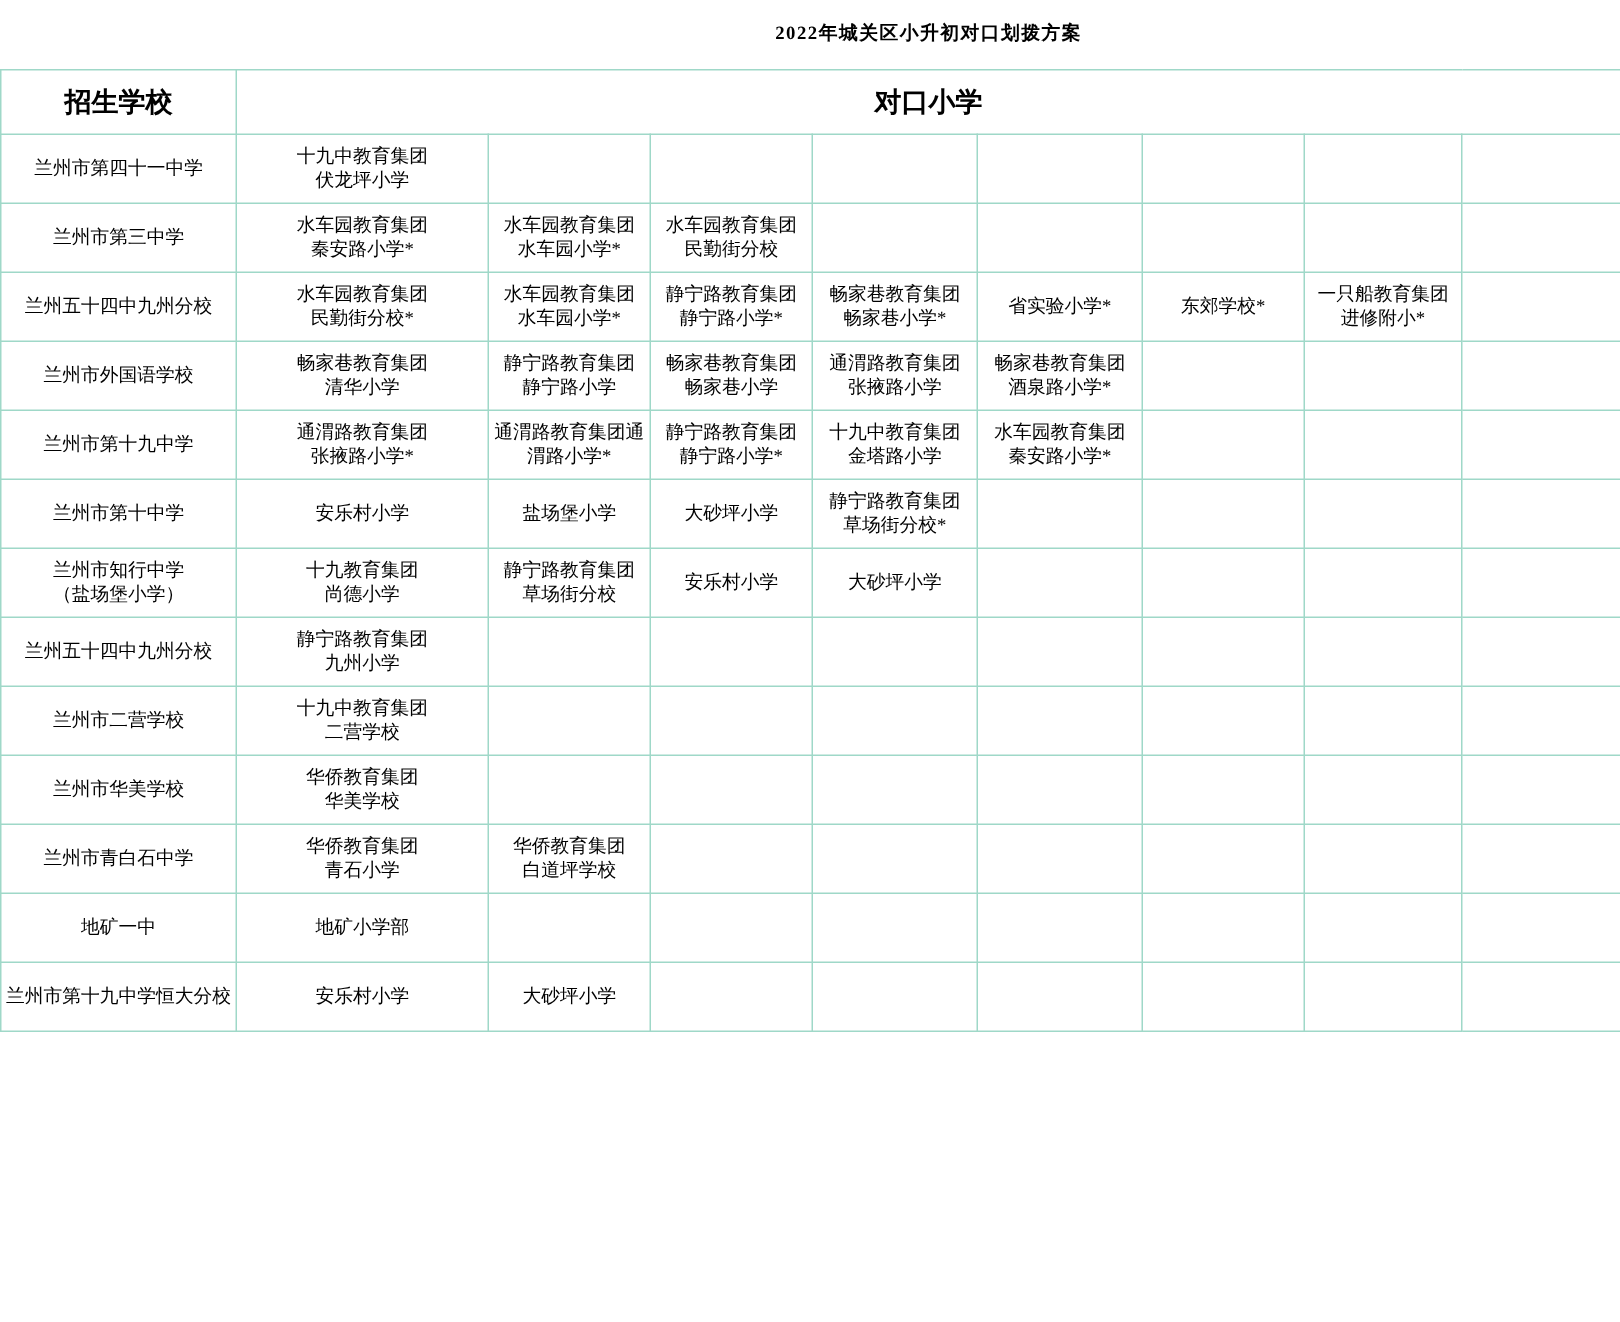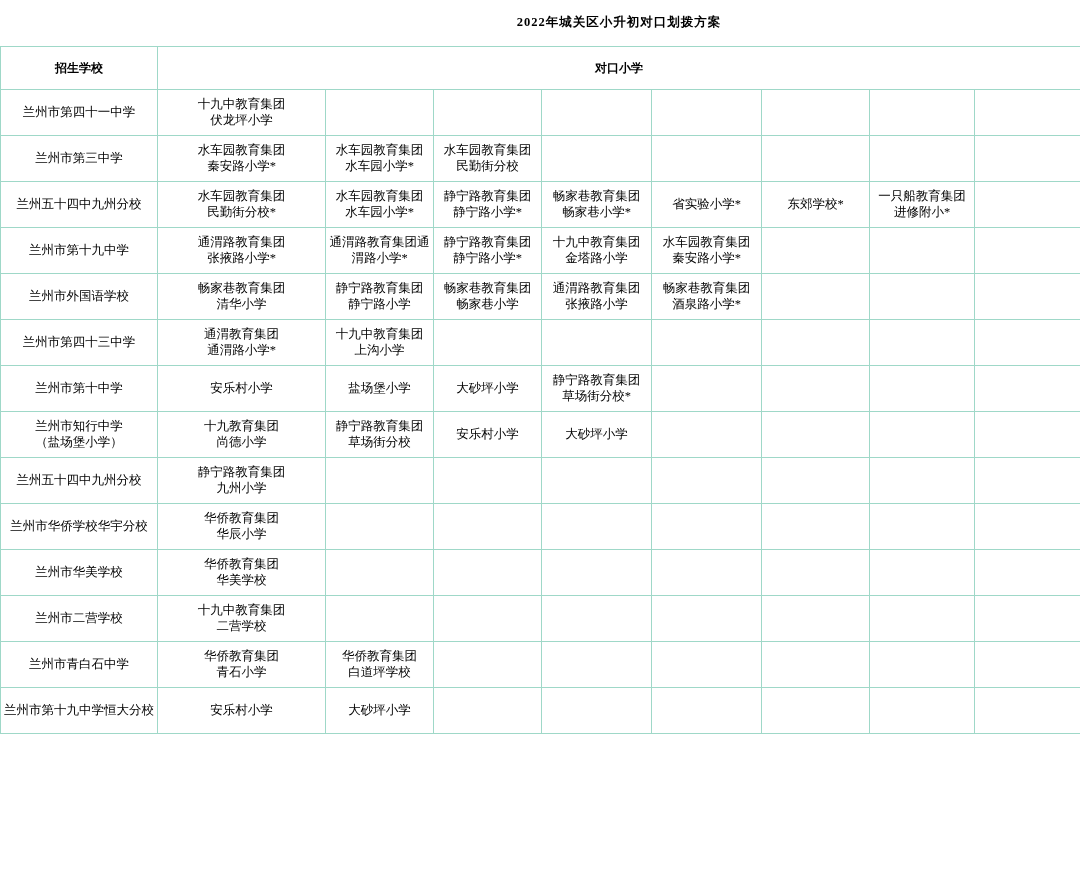--- a/index.html
+++ b/index.html
@@ -60,21 +60,21 @@
     font-size: 23px;
     font-weight: bold;
     letter-spacing: 1px;
     border: none !important;
     text-align: center;
     font-family: "Liberation Serif", "DejaVu Serif", serif;
   }
   tr.header-row td {
     height: 38px;
     font-weight: bold;
-    font-size: 12px;
+    font-size: 18px;
     margin-top: 32px;
   }
   tr.data-row td {
     height: 41px;
   }
   tr.data-row td.school {
     font-size: 12.5px;
     margin-left: 12px;
   }
   .empty { }
@@ -144,67 +144,54 @@
         <td>畅家巷教育集团
 畅家巷小学*</td>
         <td>省实验小学*</td>
         <td>东郊学校*</td>
         <td>一只船教育集团
 进修附小*</td>
         <td class="empty"></td>
       </tr>
 
       <tr class="data-row">
-        <td class="school">兰州市第十九中学</td>
-        <td>通渭路教育集团
-张掖路小学*</td>
-        <td>通渭路教育集团通
-渭路小学*</td>
-        <td>静宁路教育集团
-静宁路小学*</td>
-        <td>十九中教育集团
-金塔路小学</td>
-        <td>水车园教育集团
-秦安路小学*</td>
-        <td></td>
-        <td></td>
-        <td class="empty"></td>
-      </tr>
-
-      <tr class="data-row">
         <td class="school">兰州市外国语学校</td>
         <td>畅家巷教育集团
 清华小学</td>
         <td>静宁路教育集团
 静宁路小学</td>
         <td>畅家巷教育集团
 畅家巷小学</td>
         <td>通渭路教育集团
 张掖路小学</td>
         <td>畅家巷教育集团
 酒泉路小学*</td>
         <td></td>
         <td></td>
         <td class="empty"></td>
       </tr>
 
-
-      <tr class="data-row">
-        <td class="school">兰州市第四十三中学</td>
-        <td>通渭教育集团
-通渭路小学*</td>
+      <tr class="data-row">
+        <td class="school">兰州市第十九中学</td>
+        <td>通渭路教育集团
+张掖路小学*</td>
+        <td>通渭路教育集团通
+渭路小学*</td>
+        <td>静宁路教育集团
+静宁路小学*</td>
         <td>十九中教育集团
-上沟小学</td>
-        <td></td>
-        <td></td>
-        <td></td>
-        <td></td>
-        <td></td>
-        <td class="empty"></td>
-      </tr>
+金塔路小学</td>
+        <td>水车园教育集团
+秦安路小学*</td>
+        <td></td>
+        <td></td>
+        <td class="empty"></td>
+      </tr>
+
+
 
       <tr class="data-row">
         <td class="school">兰州市第十中学</td>
         <td>安乐村小学</td>
         <td>盐场堡小学</td>
         <td>大砂坪小学</td>
         <td>静宁路教育集团
 草场街分校*</td>
         <td></td>
         <td></td>
@@ -235,50 +222,38 @@
         <td></td>
         <td></td>
         <td></td>
         <td></td>
         <td></td>
         <td class="empty"></td>
       </tr>
 
 
 
-      <tr class="data-row">
-        <td class="school">兰州市华侨学校华宇分校</td>
-        <td>华侨教育集团
-华辰小学</td>
+
+      <tr class="data-row">
+        <td class="school">兰州市二营学校</td>
+        <td>十九中教育集团
+二营学校</td>
         <td></td>
         <td></td>
         <td></td>
         <td></td>
         <td></td>
         <td></td>
         <td class="empty"></td>
       </tr>
 
       <tr class="data-row">
         <td class="school">兰州市华美学校</td>
         <td>华侨教育集团
 华美学校</td>
-        <td></td>
-        <td></td>
-        <td></td>
-        <td></td>
-        <td></td>
-        <td></td>
-        <td class="empty"></td>
-      </tr>
-
-      <tr class="data-row">
-        <td class="school">兰州市二营学校</td>
-        <td>十九中教育集团
-二营学校</td>
         <td></td>
         <td></td>
         <td></td>
         <td></td>
         <td></td>
         <td></td>
         <td class="empty"></td>
       </tr>
 
       <tr class="data-row">
@@ -288,20 +263,31 @@
         <td>华侨教育集团
 白道坪学校</td>
         <td></td>
         <td></td>
         <td></td>
         <td></td>
         <td></td>
         <td class="empty"></td>
       </tr>
 
+      <tr class="data-row">
+        <td class="school">地矿一中</td>
+        <td>地矿小学部</td>
+        <td></td>
+        <td></td>
+        <td></td>
+        <td></td>
+        <td></td>
+        <td></td>
+        <td class="empty"></td>
+      </tr>
 
       <tr class="data-row">
         <td class="school">兰州市第十九中学恒大分校</td>
         <td>安乐村小学</td>
         <td>大砂坪小学</td>
         <td></td>
         <td></td>
         <td></td>
         <td></td>
         <td></td>

